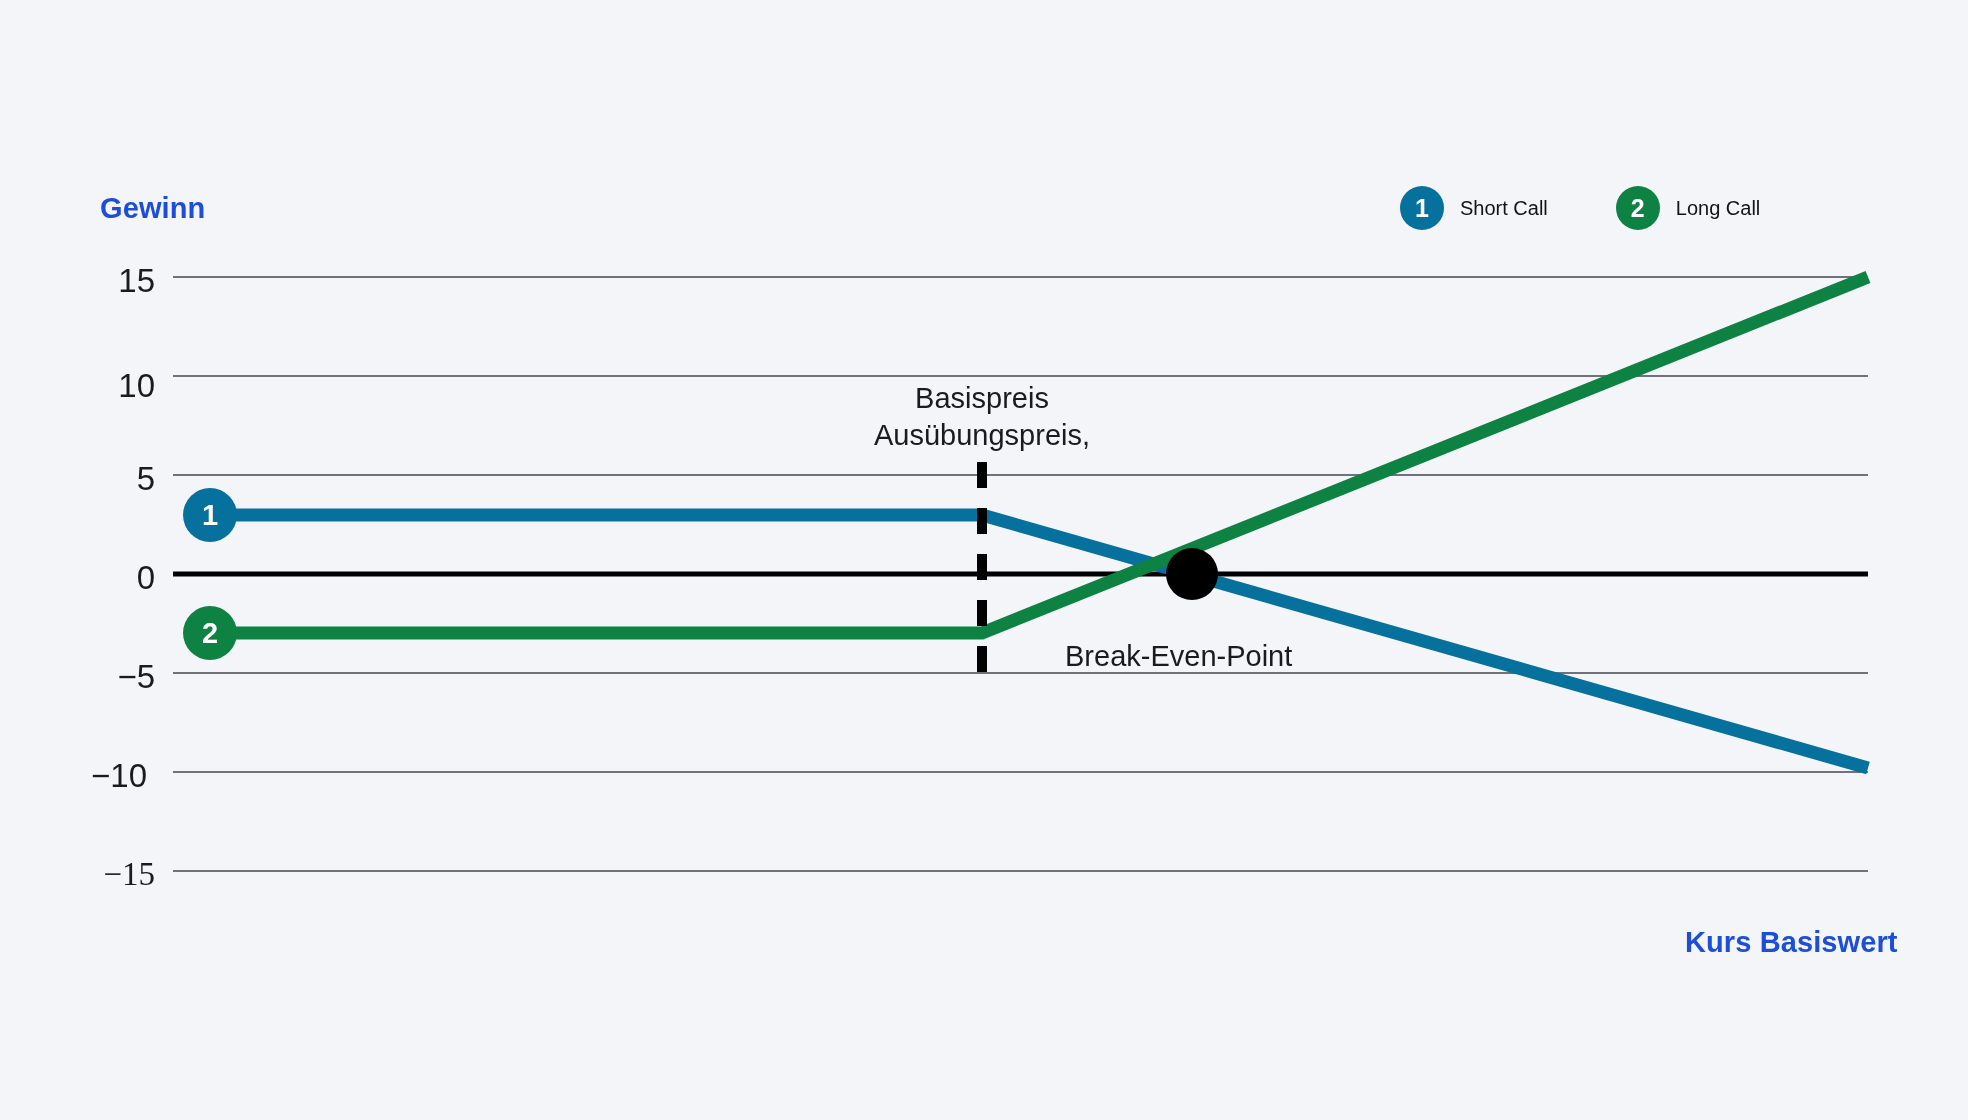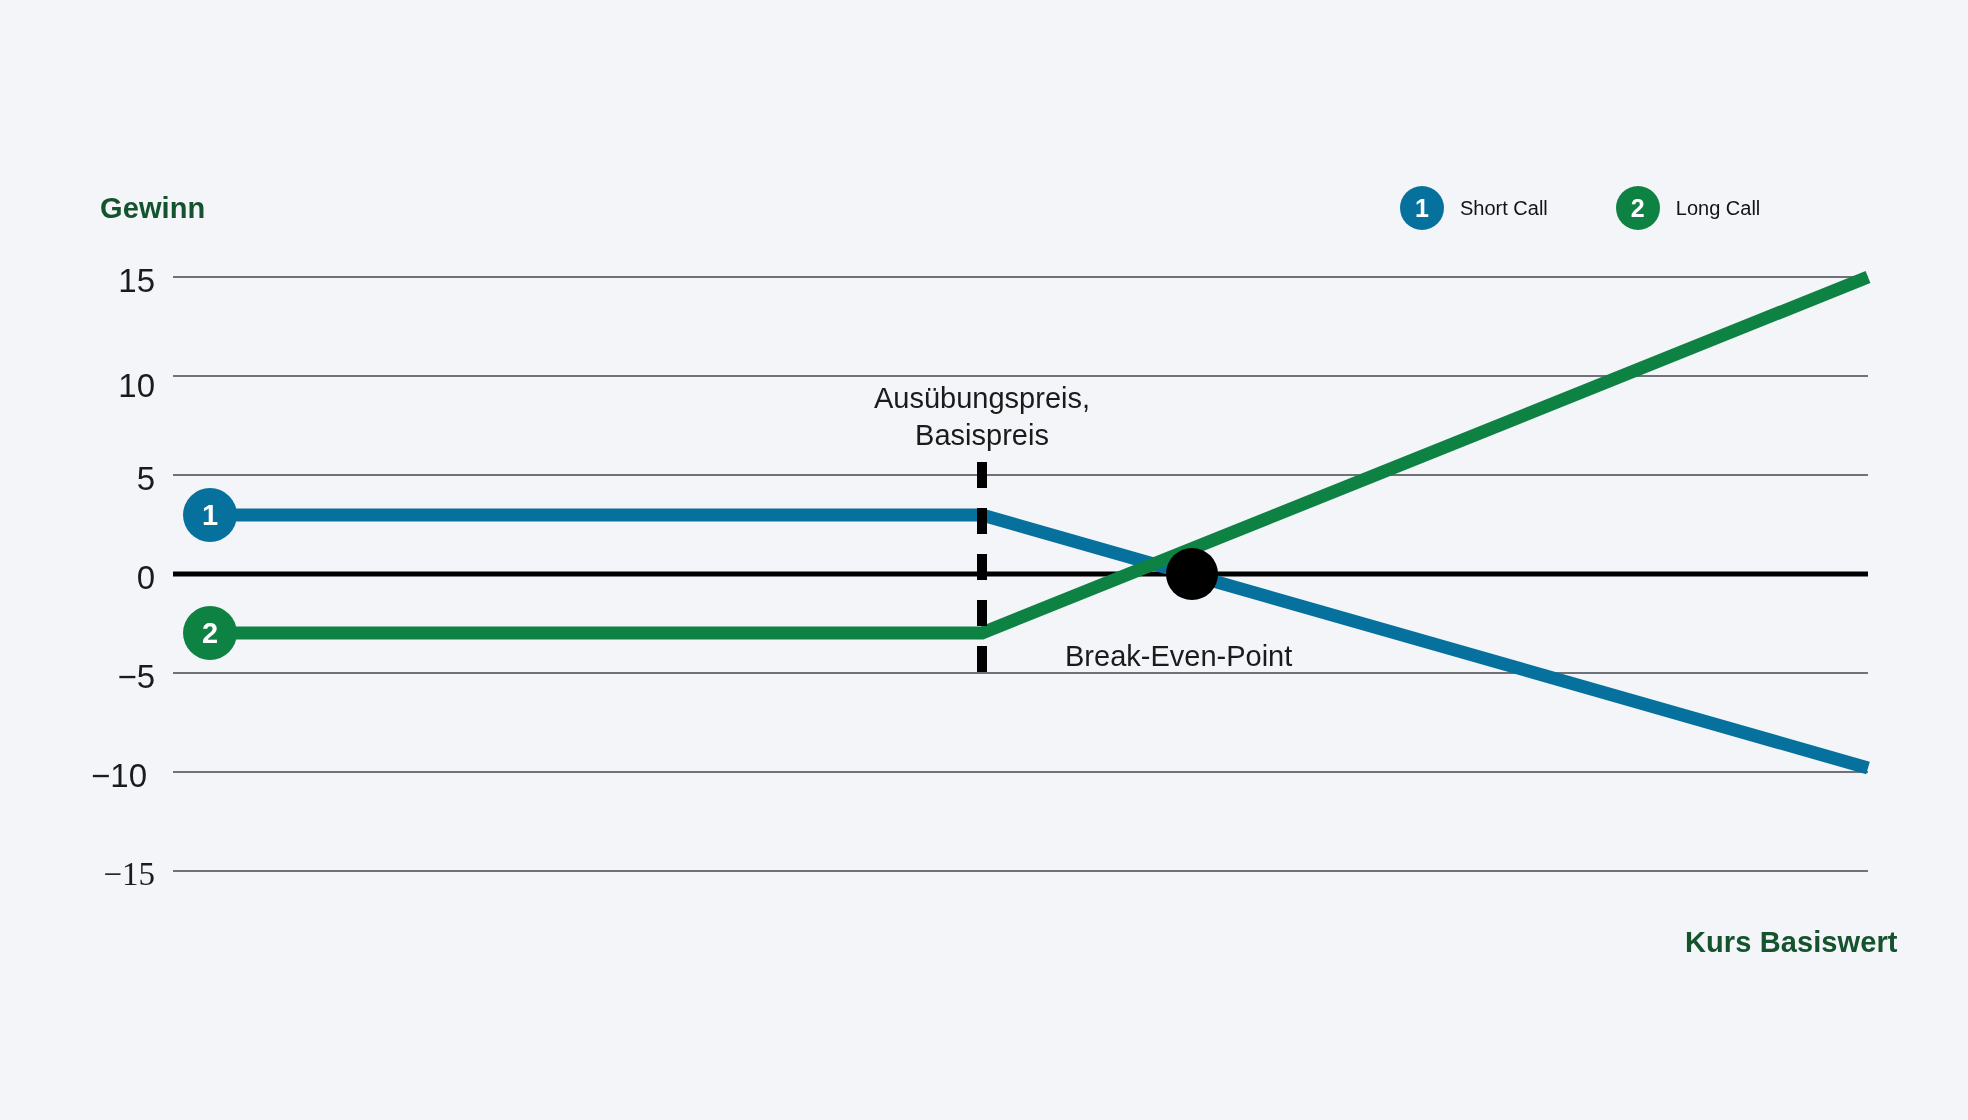--- a/index.html
+++ b/index.html
@@ -24,21 +24,21 @@
     left: 0;
     top: 0;
     width: 1968px;
     height: 1120px;
     display: block;
   }
   .axis-title {
     position: absolute;
     font-weight: bold;
     font-size: 29px;
-    color: #14532d;
+    color: #1d4ed8;
     letter-spacing: 0.1px;
     white-space: nowrap;
   }
   #y-axis-title { left: 100px; top: 192px; }
   #x-axis-title { left: 1685px; top: 896px; margin-top: 30px; }
 
   .tick-label {
     position: absolute;
     font-size: 33px;
     color: #1b1b1b;
@@ -159,19 +159,19 @@
     <div class="legend-item">
       <span class="badge" style="background:#0e8243;">2</span>
       <span class="legend-label">Long Call</span>
     </div>
   </div>
 
   <div class="marker-badge" style="left:183px; top:488px; background:#07719e;">1</div>
   <div class="marker-badge" style="left:183px; top:606px; background:#0e8243;">2</div>
 
   <div class="annotation" id="strike-annotation">
+    <div>Basispreis</div>
     <div>Ausübungspreis,</div>
-    <div>Basispreis</div>
   </div>
 
   <div class="annotation" id="breakeven-annotation">Break-Even-Point</div>
 
 </div>
 
 </body></html>

